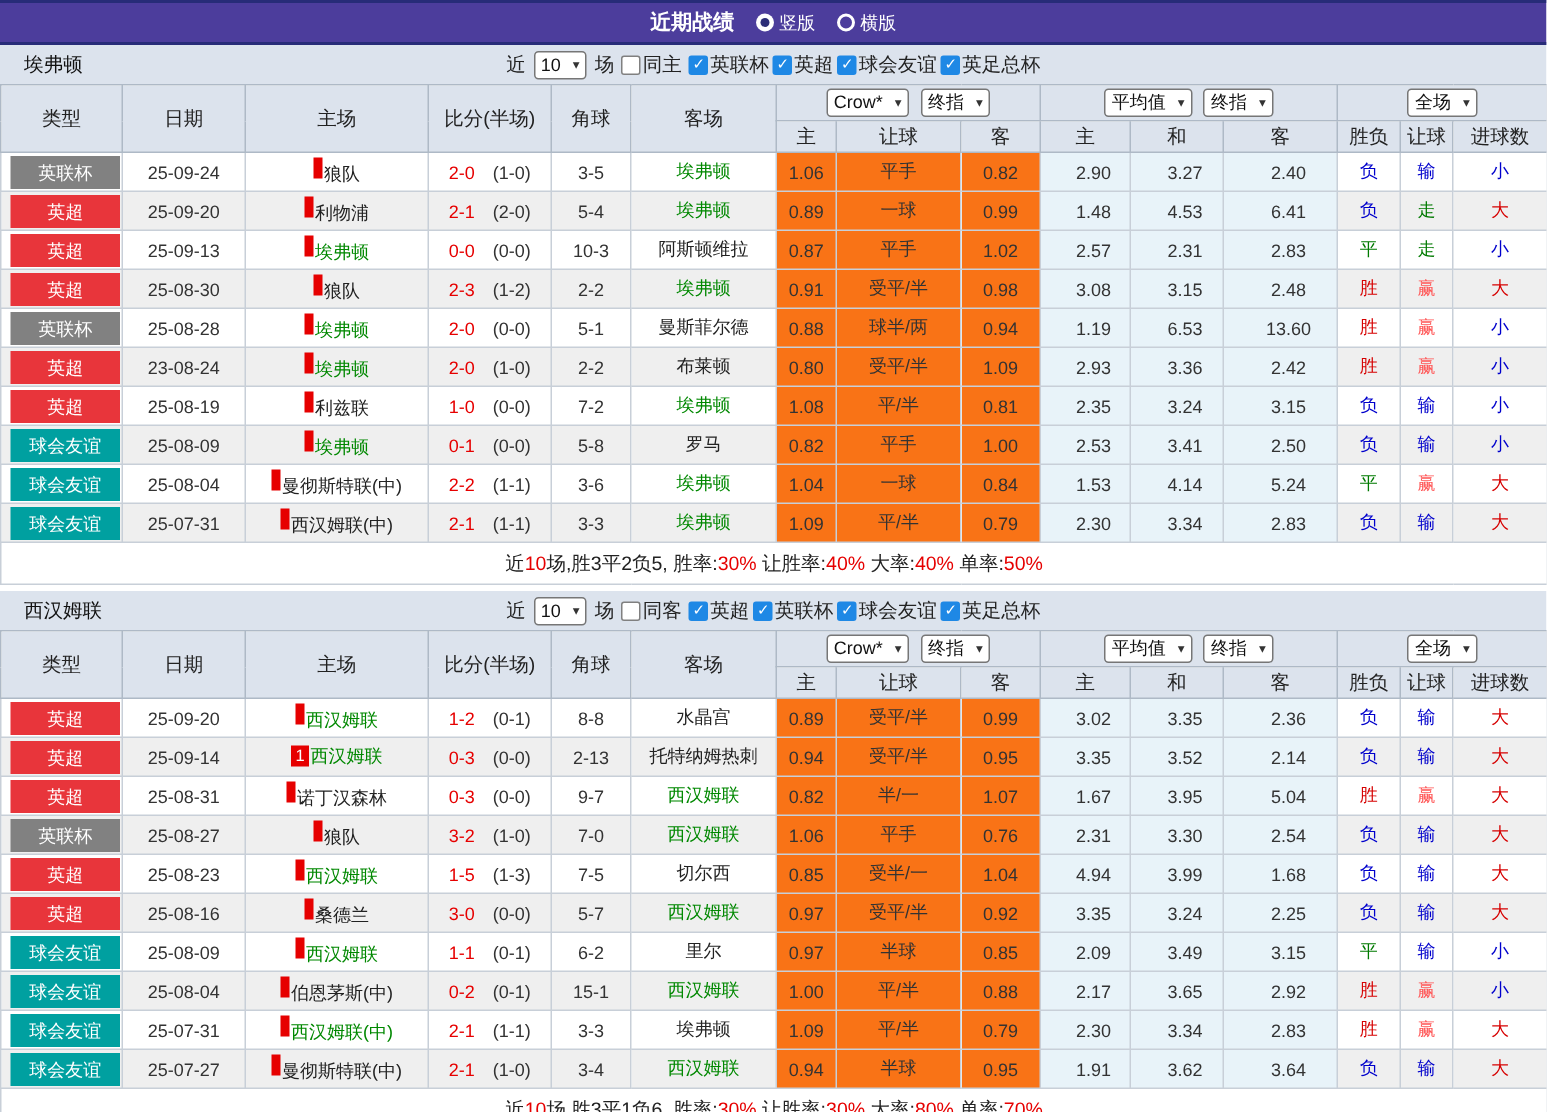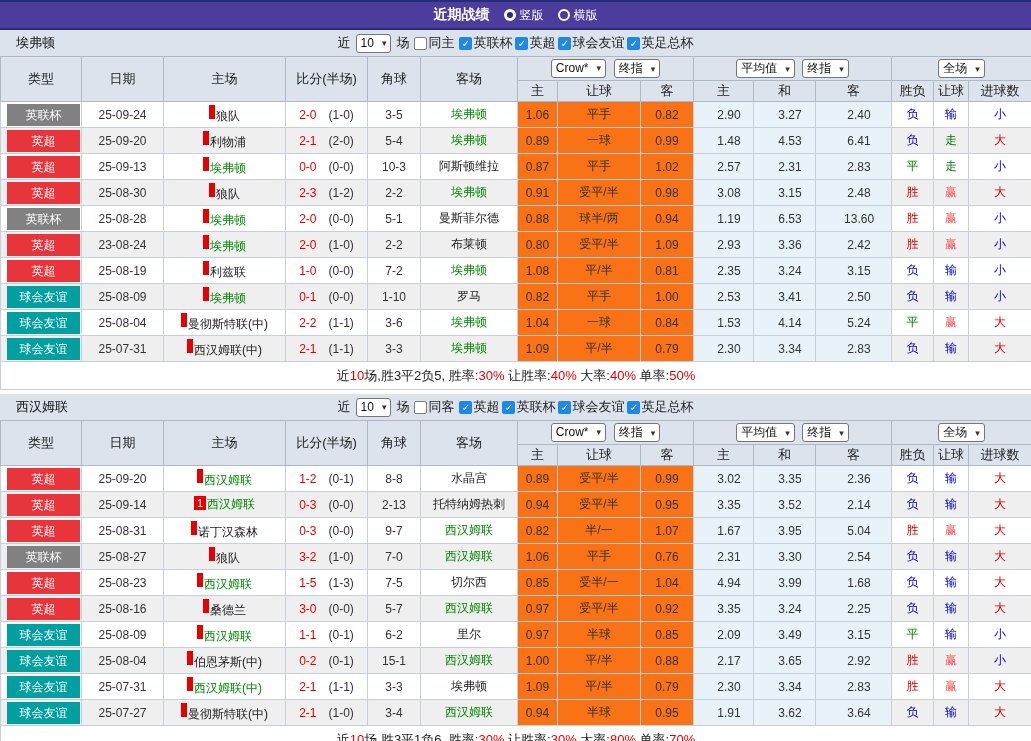--- a/index.html
+++ b/index.html
@@ -293,21 +293,21 @@
     <td class="res" style="color: rgb(0, 0, 204);">输</td>
     <td class="res" style="color: rgb(0, 0, 204);">小</td>
   </tr>
         <tr class="r-even">
     <td class="type">
             <span class="badge" style="background: rgb(0, 160, 160);">球会友谊</span>
           </td>
     <td class="date">25-08-09</td>
     <td class="team"><span class="redcard" hidden=""></span><span class="tname green">埃弗顿</span></td>
     <td class="score"><span class="ft">0-1</span><span class="ht">(0-0)</span></td>
-    <td>1-10</td>
+    <td>5-8</td>
     <td class="team"><span class="tname">罗马</span></td>
     <td class="crow">0.82</td>
     <td class="crow">平手</td>
     <td class="crow">1.00</td>
     <td class="avg">2.53</td>
     <td class="avg">3.41</td>
     <td class="avg">2.50</td>
     <td class="res" style="color: rgb(0, 0, 204);">负</td>
     <td class="res" style="color: rgb(0, 0, 204);">输</td>
     <td class="res" style="color: rgb(0, 0, 204);">小</td>

